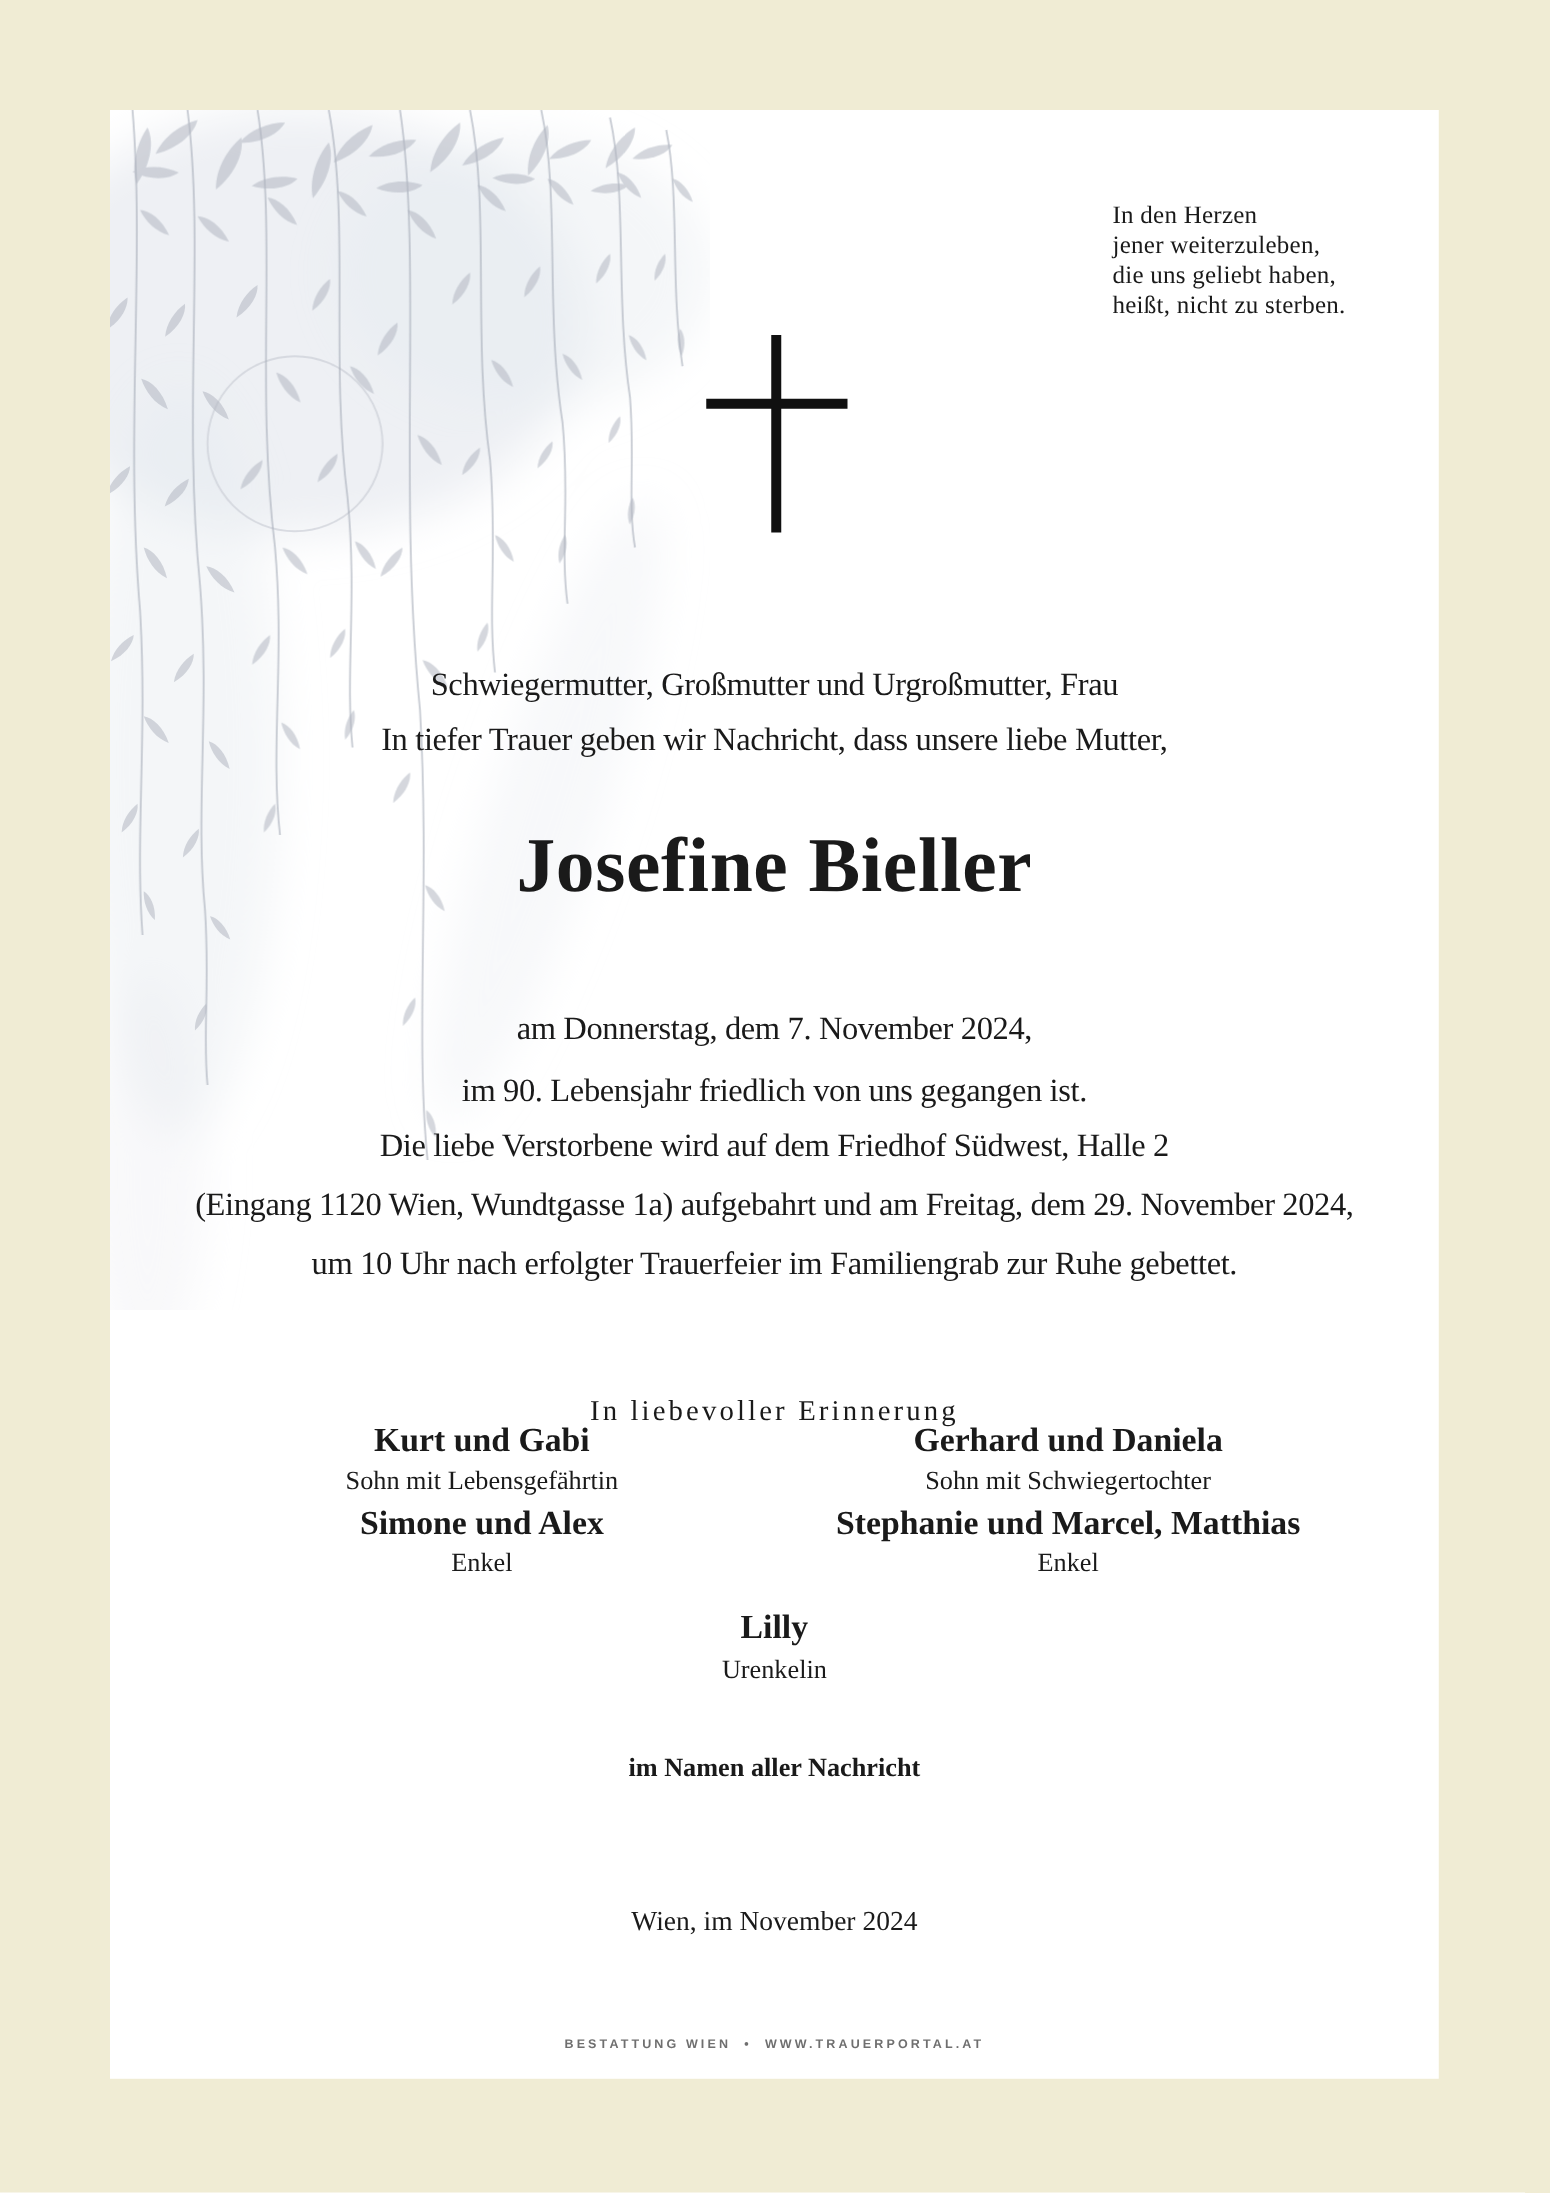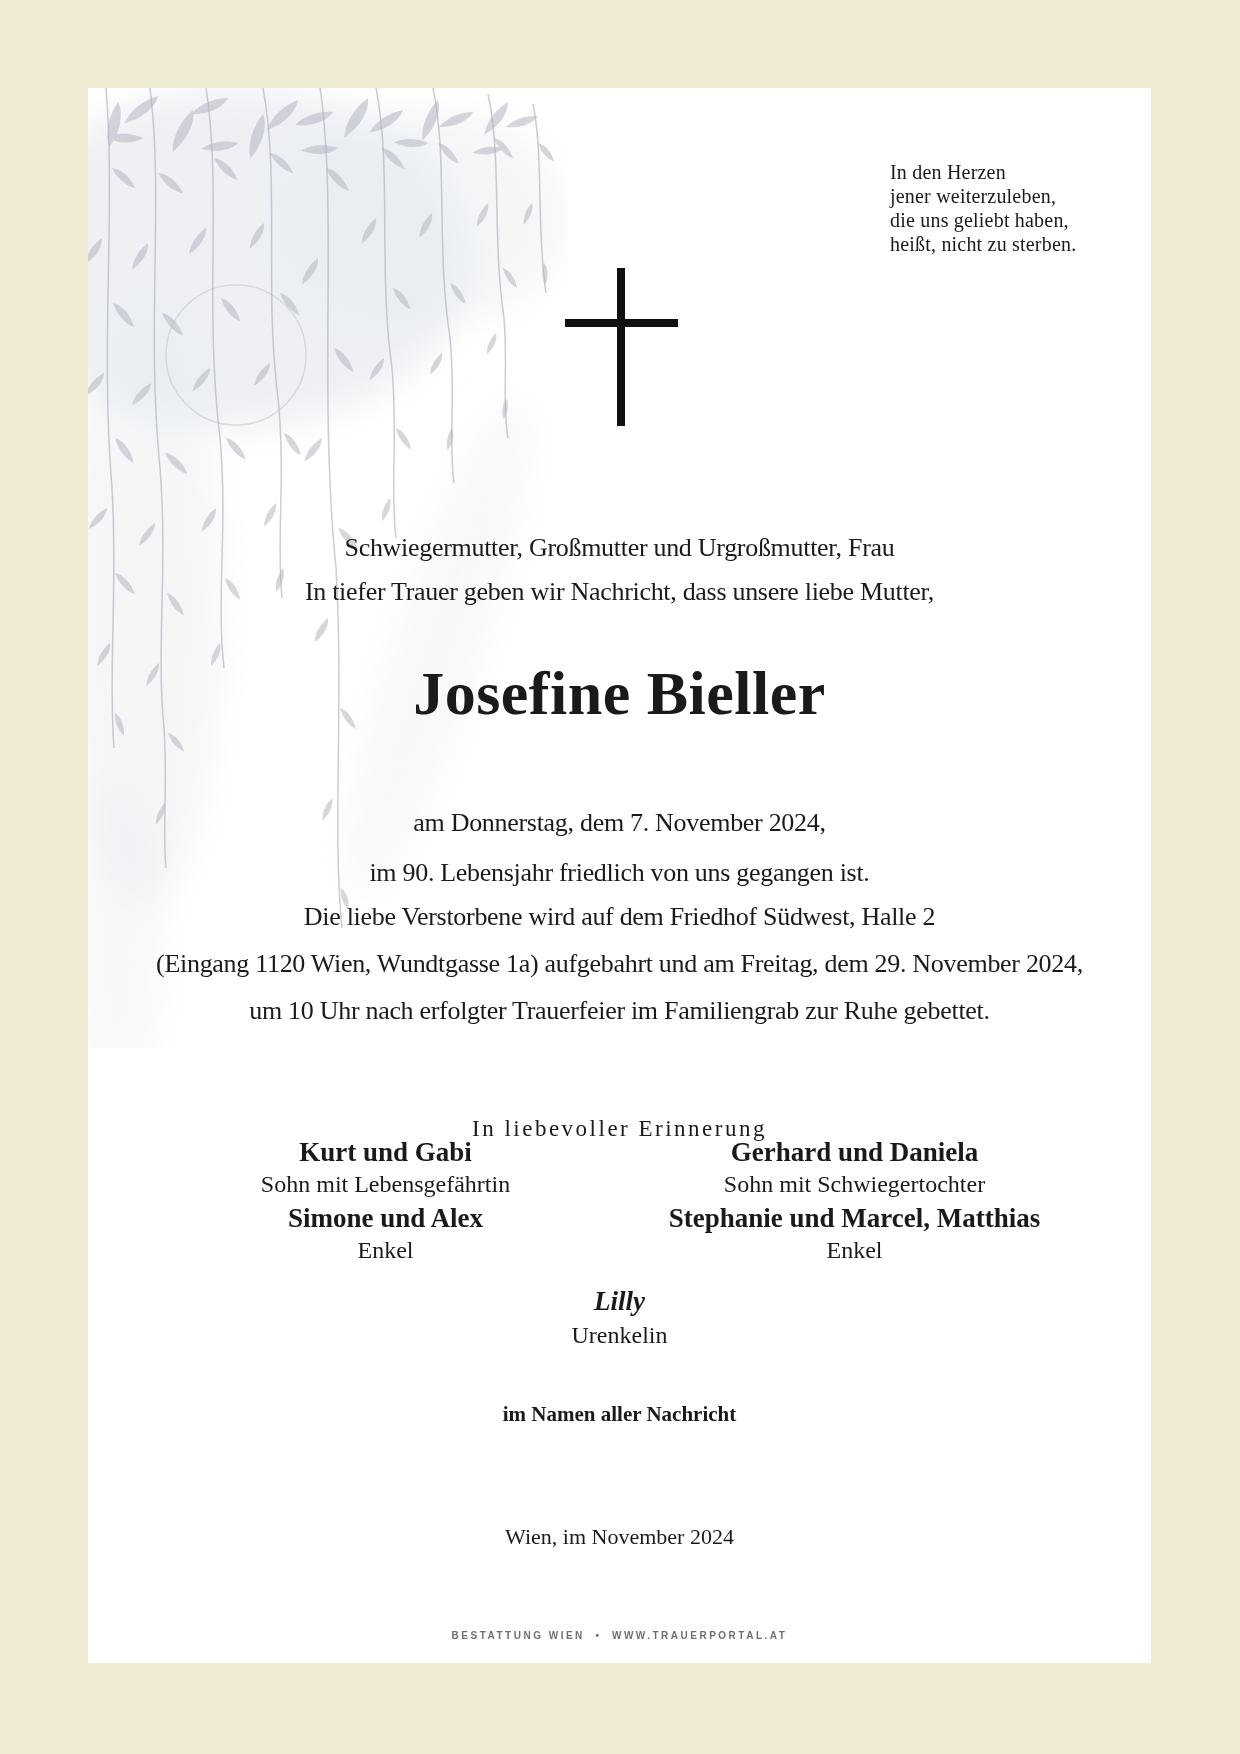--- a/index.html
+++ b/index.html
@@ -31,25 +31,25 @@
   .name   { top:570px; font-size:62px; line-height:70px; font-weight:bold; letter-spacing:0.5px; }
   .death  { top:710px; font-size:26px; line-height:50px; letter-spacing:-0.3px; }
   .funeral{ top:805px; font-size:26px; line-height:47px; letter-spacing:-0.3px; }
 
   .rem-heading { top:984px; font-size:23px; letter-spacing:2.5px;margin-top:44px; }
 
   .col { position:absolute; width:505px; text-align:center; top:1048px; }
   .col-left  { left:45px; }
   .col-right { left:514px; }
   .m-names { font-size:27px; font-weight:bold; line-height:33px; }
-  .m-rel   { font-size:24px; line-height:30px; }
+  .m-rel   { font-size:21px; line-height:30px; }
   .mt { margin-top:3px; }
 
   .center-entry { top:1196px; }
-  .center-entry .m-names { line-height:34px;font-style:italic; }
+  .center-entry .m-names { line-height:34px; }
   .center-entry .m-rel { margin-top:2px; }
 
   .closing { top:1312px; font-size:21px; font-weight:bold; line-height:28px; }
 
   .place-date { top:1436px; font-size:22px; }
 
   .footer {
     top:1542px;
     font-family:"Liberation Sans","DejaVu Sans",sans-serif;
     font-size:10px; font-weight:bold;

